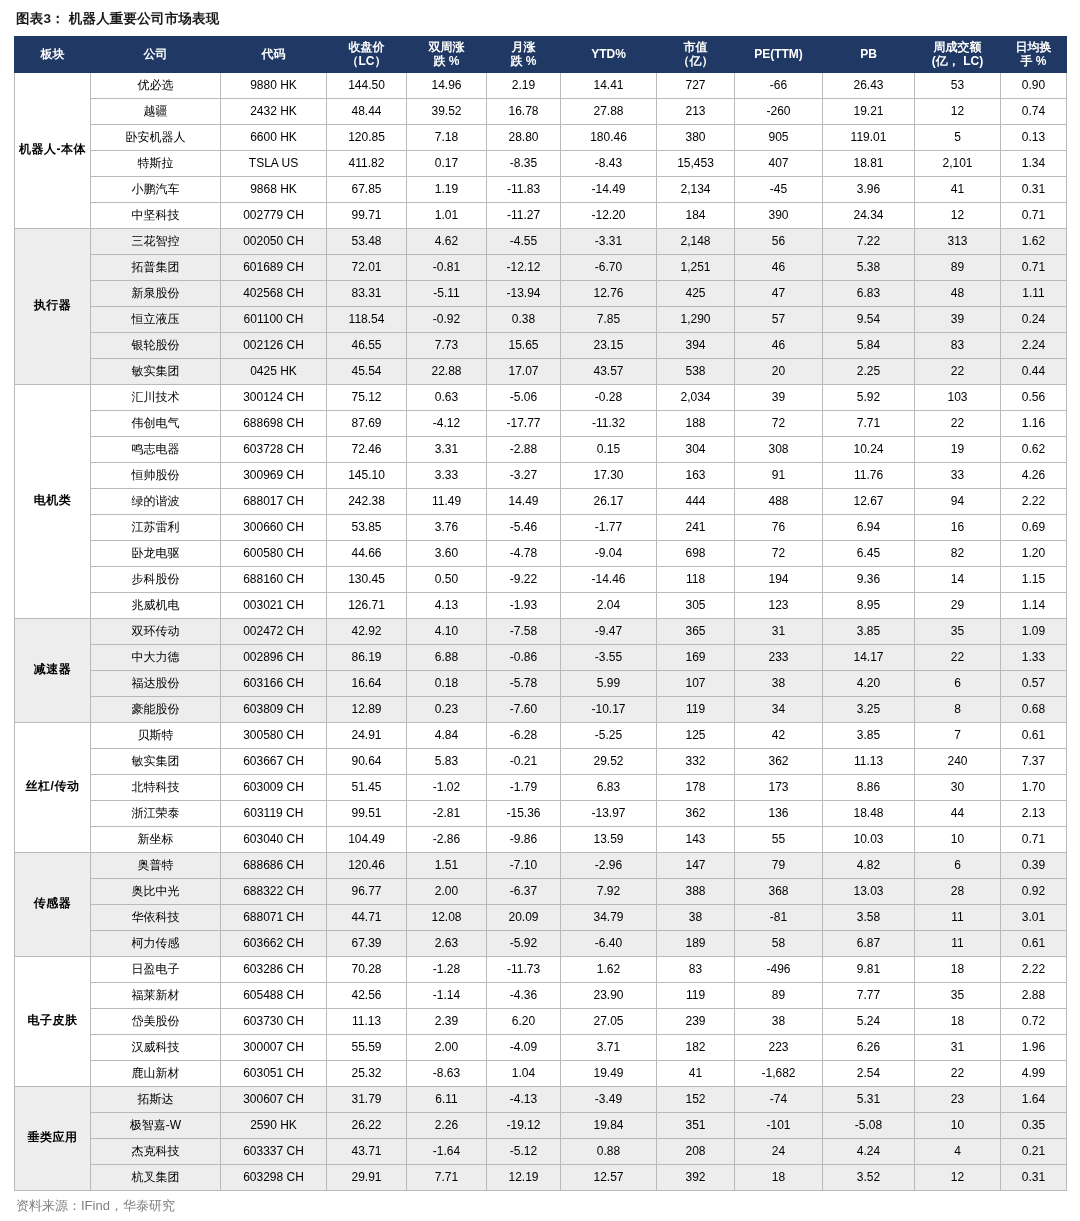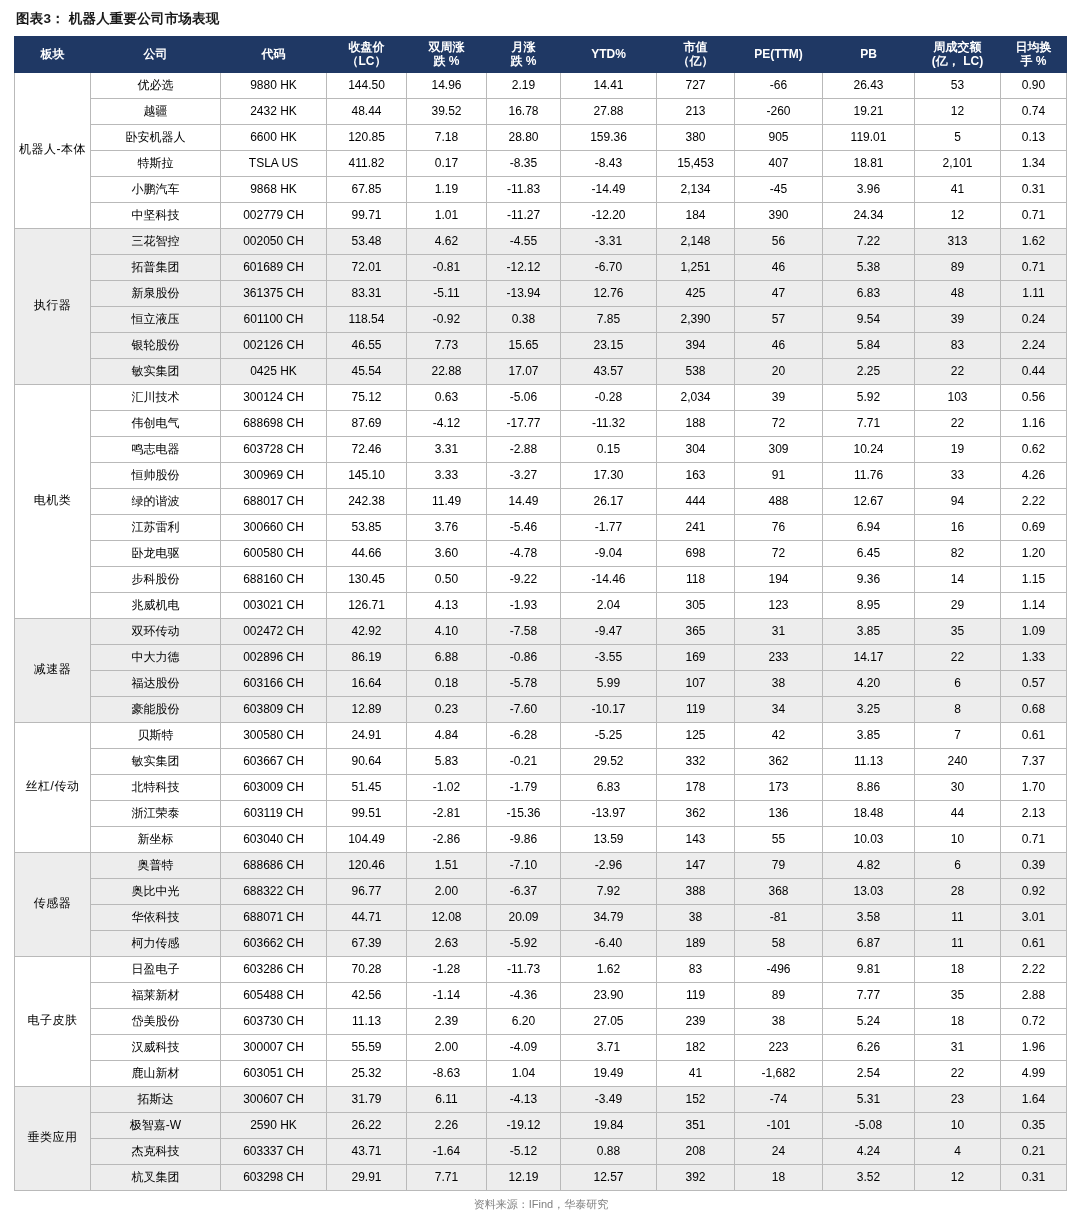--- a/index.html
+++ b/index.html
@@ -49,40 +49,39 @@
     padding: 3px 4px;
     text-align: center;
     vertical-align: middle;
     height: 19px;
     font-size: 12px;
     color: #000;
     white-space: nowrap;
     overflow: hidden;
   }
   td.sector {
-    font-weight: normal;
+    font-weight: bold;
     font-size: 13px;
     letter-spacing: 0.5px;
     line-height: 1.3;
   }
   td.company {
     text-align: center;
   }
   tr.shaded td {
     background: #EDEDED;
   }
   tr.plain td {
     background: #ffffff;
   }
   .source {
-    font-size: 11px;
+    font-size: 13px;
     color: #808080;
     margin-top: 6px;
     margin-left: 2px;
-    text-align: center;
   }
   .hdr-two-line {
     display: block;
     line-height: 1.2;
   }
 </style>
 </head>
 <body>
 
 <div class="page">
@@ -176,21 +175,21 @@
           <td>19.21</td>
           <td>12</td>
           <td>0.74</td>
         </tr>
         <tr class="plain">
           <td class="company">卧安机器人</td>
           <td>6600 HK</td>
           <td>120.85</td>
           <td>7.18</td>
           <td>28.80</td>
-          <td>159.36</td>
+          <td>180.46</td>
           <td>380</td>
           <td>905</td>
           <td>119.01</td>
           <td>5</td>
           <td>0.13</td>
         </tr>
         <tr class="plain">
           <td class="company">特斯拉</td>
           <td>TSLA US</td>
           <td>411.82</td>
@@ -251,39 +250,39 @@
           <td>-12.12</td>
           <td>-6.70</td>
           <td>1,251</td>
           <td>46</td>
           <td>5.38</td>
           <td>89</td>
           <td>0.71</td>
         </tr>
         <tr class="shaded">
           <td class="company">新泉股份</td>
-          <td>361375 CH</td>
+          <td>402568 CH</td>
           <td>83.31</td>
           <td>-5.11</td>
           <td>-13.94</td>
           <td>12.76</td>
           <td>425</td>
           <td>47</td>
           <td>6.83</td>
           <td>48</td>
           <td>1.11</td>
         </tr>
         <tr class="shaded">
           <td class="company">恒立液压</td>
           <td>601100 CH</td>
           <td>118.54</td>
           <td>-0.92</td>
           <td>0.38</td>
           <td>7.85</td>
-          <td>2,390</td>
+          <td>1,290</td>
           <td>57</td>
           <td>9.54</td>
           <td>39</td>
           <td>0.24</td>
         </tr>
         <tr class="shaded">
           <td class="company">银轮股份</td>
           <td>002126 CH</td>
           <td>46.55</td>
           <td>7.73</td>
@@ -336,21 +335,21 @@
           <td>1.16</td>
         </tr>
         <tr class="plain">
           <td class="company">鸣志电器</td>
           <td>603728 CH</td>
           <td>72.46</td>
           <td>3.31</td>
           <td>-2.88</td>
           <td>0.15</td>
           <td>304</td>
-          <td>309</td>
+          <td>308</td>
           <td>10.24</td>
           <td>19</td>
           <td>0.62</td>
         </tr>
         <tr class="plain">
           <td class="company">恒帅股份</td>
           <td>300969 CH</td>
           <td>145.10</td>
           <td>3.33</td>
           <td>-3.27</td>

